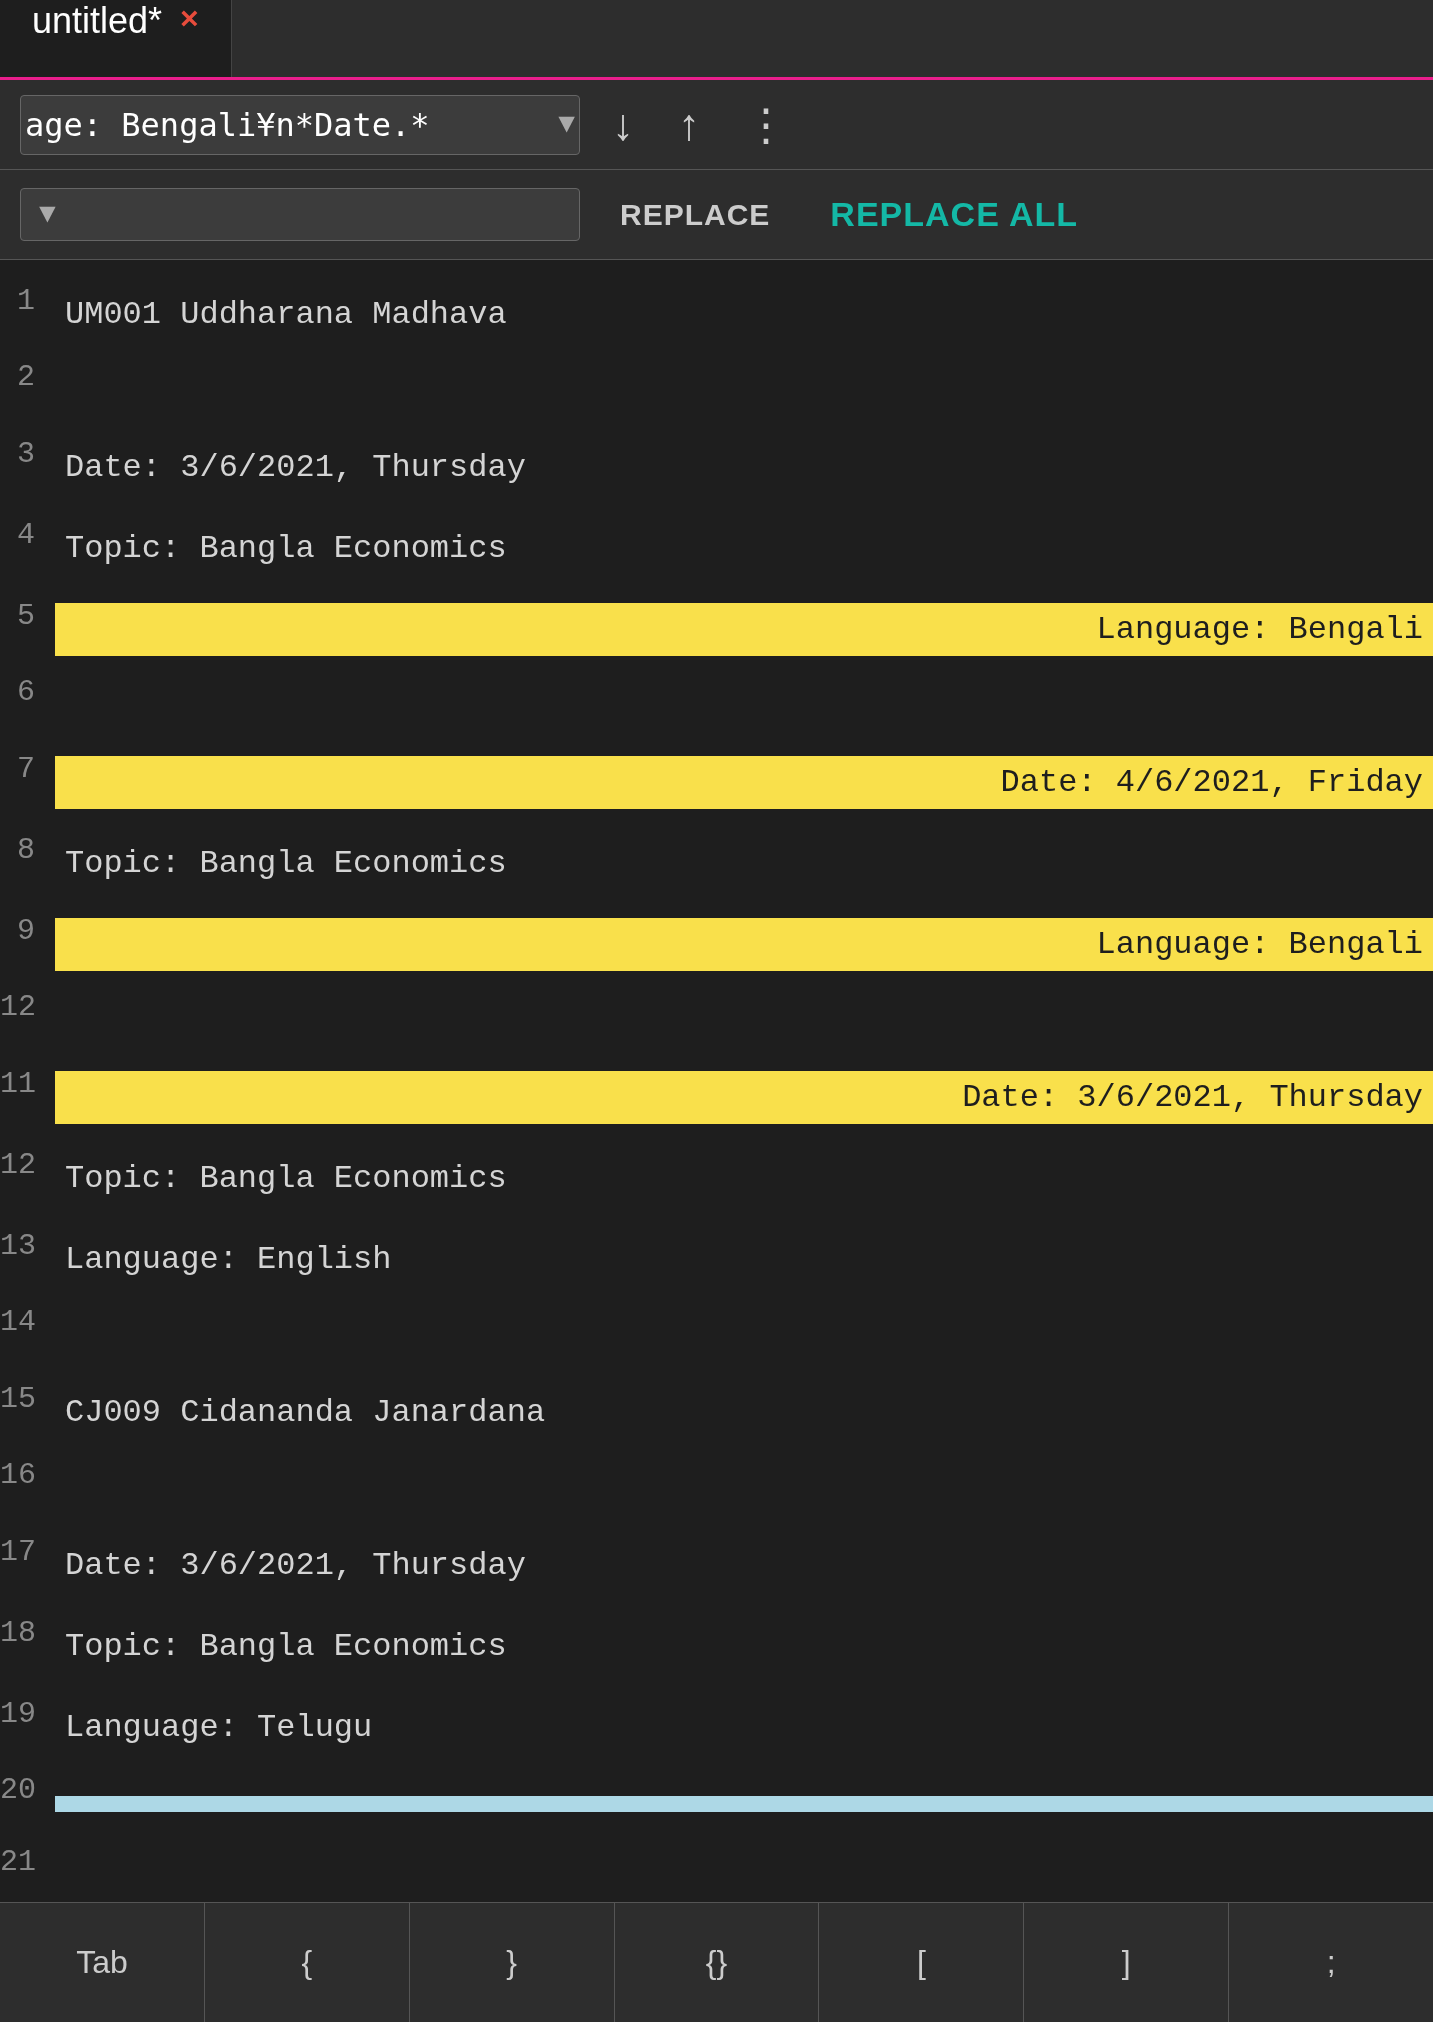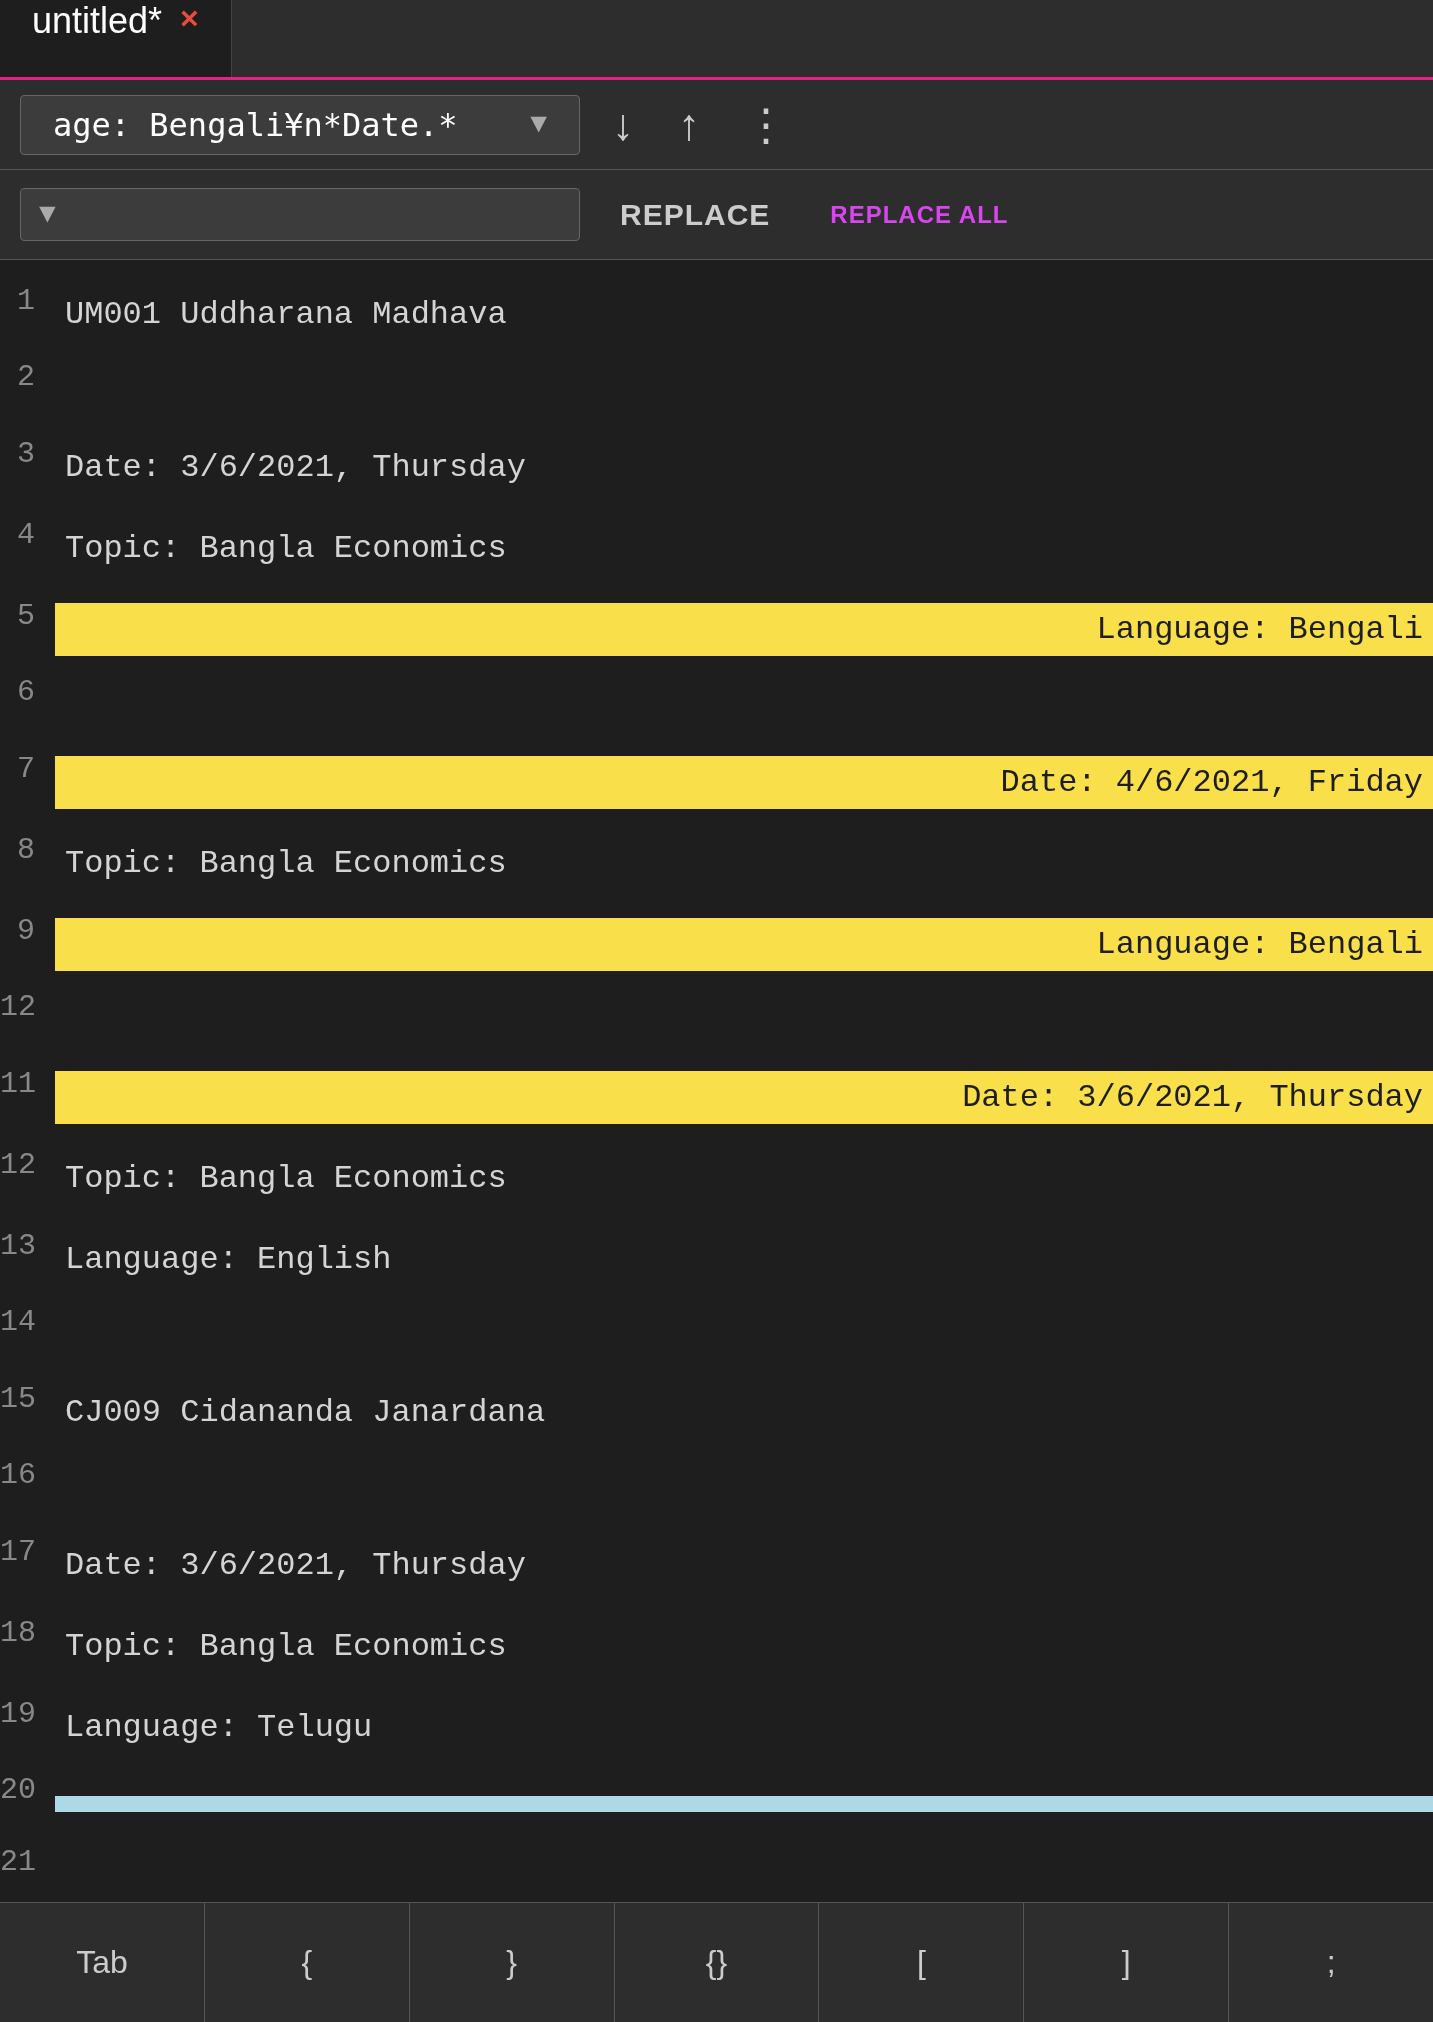--- a/index.html
+++ b/index.html
@@ -53,21 +53,21 @@
       gap: 20px;
       border-bottom: 1px solid #555;
     }
 
     .search-input-container {
       display: flex;
       align-items: center;
       background: #3c3c3c;
       border: 1px solid #666;
       border-radius: 4px;
-      padding: 10px 32px;
+      padding: 10px 4px;
       flex: 1;
       max-width: 560px;
       gap: 16px;
     }
 
     .search-input-text {
       color: #ffffff;
       font-size: 32px;
       font-family: monospace;
       flex: 1;
@@ -130,22 +130,22 @@
       font-size: 30px;
       font-weight: bold;
       cursor: pointer;
       padding: 10px 20px;
       letter-spacing: 1px;
     }
 
     .replace-all-btn {
       background: none;
       border: none;
-      color: #d946ef;
-      font-size: 24px;
+      color: #14b8a6;
+      font-size: 34px;
       font-weight: bold;
       cursor: pointer;
       padding: 10px 20px;
       letter-spacing: 1px;
     }
 
     
     .editor {
       background: #1e1e1e;
       padding: 0;

